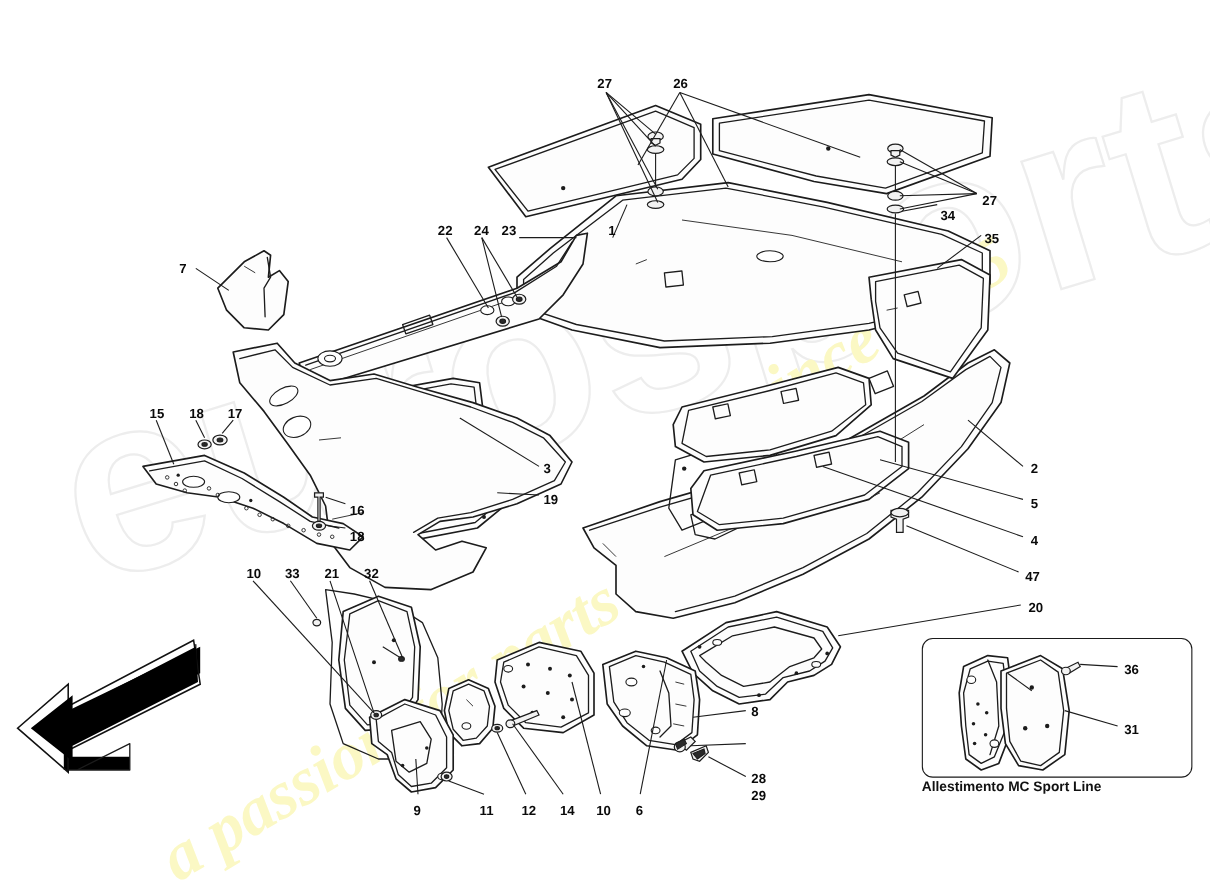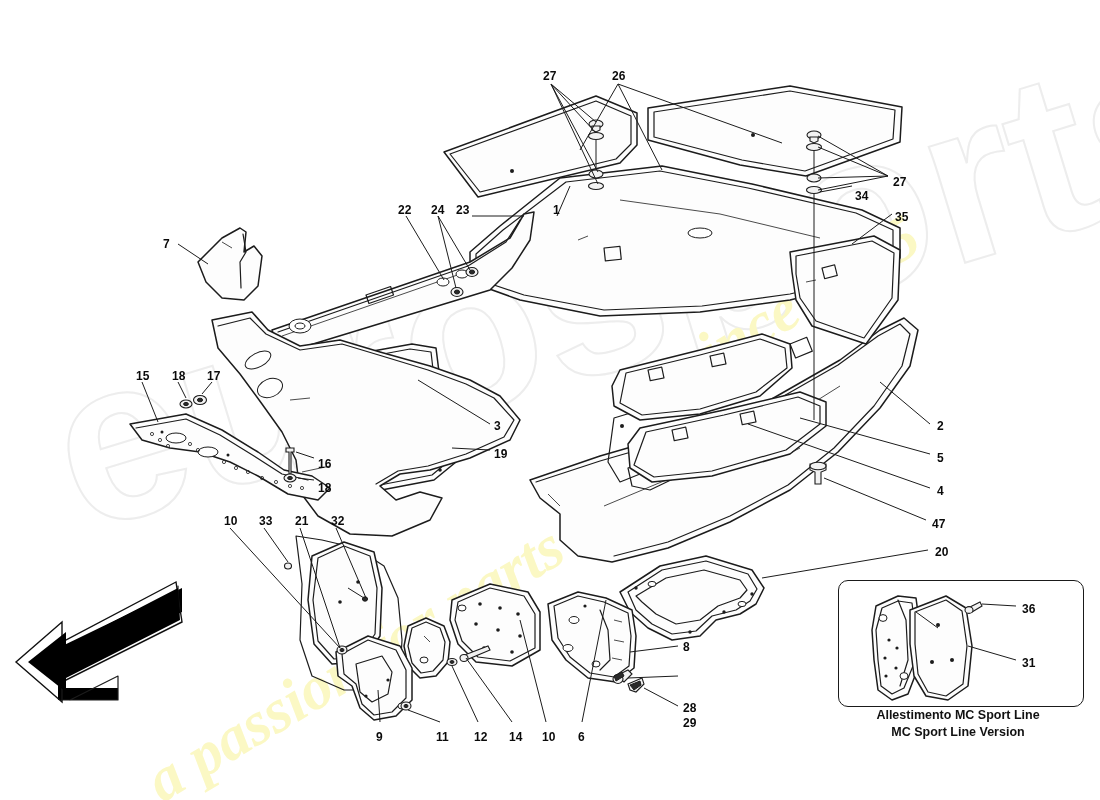--- a/index.html
+++ b/index.html
@@ -40,21 +40,20 @@
     letter-spacing:0px;
     user-select:none;
     line-height:1;
   }
   .inset-caption{
     position:absolute;
     font-family:"Liberation Sans", sans-serif;
     font-size:12.5px;
     font-weight:bold;
     color:#111;
-    text-align:center;
     width:240px;
     line-height:1.35;
     user-select:none;
   }
   .inset-box{
     position:absolute;
     border:1.6px solid #1a1a1a;
     border-radius:10px;
     background:transparent;
   }
@@ -497,21 +496,20 @@
       <path class="ln2" d="M178,586 L178,616 L62,673 L62,700 L118,700 L118,676 L70,700" fill="none" stroke="none"></path>
 
       <path d="M176,582 L62,642 L62,622 L16,662 L62,702 L62,682 L182,622 Z" fill="none" stroke="#111111" stroke-width="1.4"></path>
       <path d="M176,582 L176,600 L60,660 L60,678 L22,662 L60,645 L60,660 Z" fill="#000000" opacity="0"></path>
       <path d="M178,588 L66,646 L66,632 L28,662 L66,692 L66,678 L180,620 Z" fill="#000000"></path>
     </g>
   </svg>
 
   <div class="inset-box" style="left:838px; top:580px; width:244px; height:125px;"></div>
   <div class="inset-caption" style="left:838px; top:707px;">Allestimento MC Sport Line</div>
-  <div class="inset-caption" style="left:838px; top:724px;">MC Sport Line Version</div>
 
   <div id="callout-layer" class="layer">
       <div class="callout" style="left: 543px; top: 70px;">27</div>
       <div class="callout" style="left: 612px; top: 70px;">26</div>
       <div class="callout" style="left: 398px; top: 204px;">22</div>
       <div class="callout" style="left: 431px; top: 204px;">24</div>
       <div class="callout" style="left: 456px; top: 204px;">23</div>
       <div class="callout" style="left: 553px; top: 204px;">1</div>
       <div class="callout" style="left: 855px; top: 190px;">34</div>
       <div class="callout" style="left: 893px; top: 176px;">27</div>

